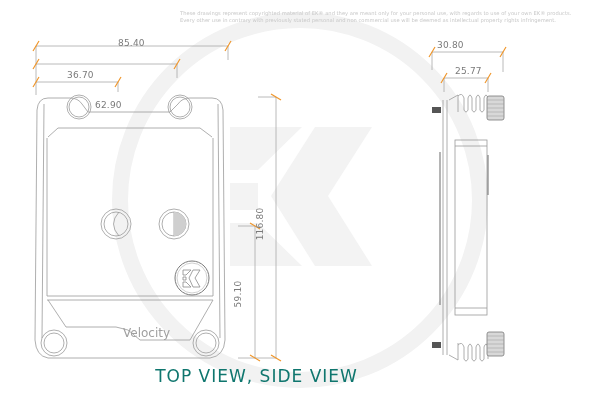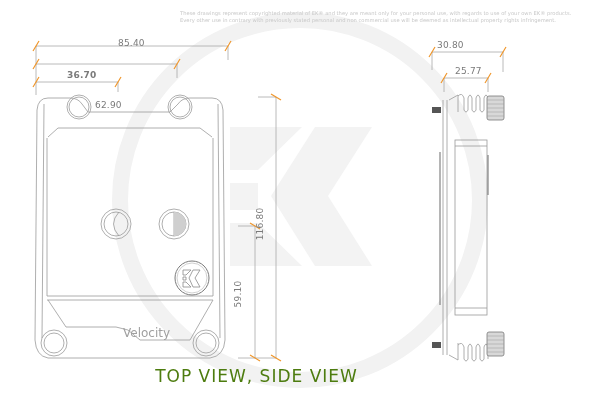--- a/index.html
+++ b/index.html
@@ -1,20 +1,20 @@
 <!DOCTYPE html>
 <html><head>
 <meta charset="utf-8">
 <style>
   html, body { margin:0; padding:0; background:#ffffff; }
   body { width:600px; height:400px; position:relative; overflow:hidden; font-family:"DejaVu Sans", sans-serif; }
   .disclaimer { position:absolute; top:10px; left:180px; width:420px; text-align:left; font-size:5.2px; line-height:7px; color:#c8c8c8; }
   .dim-label { position:absolute; font-family:"DejaVu Sans", sans-serif; font-size:9px; color:#7a7a7a; letter-spacing:0.2px; }
   .dim-label.vert { transform:rotate(-90deg); transform-origin:center center; }
-  .caption { position:absolute; left:0; width:513px; top:366px; text-align:center; font-family:"DejaVu Sans", sans-serif; font-size:17px; color:#4d7c0f; letter-spacing:1px; }
+  .caption { position:absolute; left:0; width:513px; top:366px; text-align:center; font-family:"DejaVu Sans", sans-serif; font-size:17px; color:#0f766e; letter-spacing:1px; }
   svg.canvas { position:absolute; left:0; top:0; }
   .block-label { font-family:"DejaVu Sans", sans-serif; font-size:12px; fill:#a0a0a0; }
 </style>
 </head>
 <body>
 
 <svg class="canvas" width="600" height="400" viewBox="0 0 600 400">
 
   <g>
     <circle cx="300" cy="200" r="180" fill="none" stroke="#f2f2f2" stroke-width="16"></circle>
@@ -149,19 +149,19 @@
   </g>
 </svg>
 
 <div class="disclaimer">
   <div>These drawings represent copyrighted material of EK® and they are meant only for your personal use, with regards to use of your own EK® products.</div>
   <div>Every other use in contrary with previously stated personal and non commercial use will be deemed as intellectual property rights infringement.</div>
 </div>
 
 <div class="dim-label" style="left:118px; top:18px;margin-top:20px;">85.40</div>
 <div class="dim-label" style="left:95px; top:52px;margin-top:48px;">62.90</div>
-<div class="dim-label" style="left:67px; top:70px;font-weight:bold;">36.70</div>
+<div class="dim-label" style="left:67px; top:70px;">36.70</div>
 <div class="dim-label vert" style="left:244px; top:219px;">116.80</div>
 <div class="dim-label vert" style="left:225px; top:289px;">59.10</div>
 <div class="dim-label" style="left:437px; top:40px;">30.80</div>
 <div class="dim-label" style="left:455px; top:66px;">25.77</div>
 
 <div class="caption">TOP VIEW, SIDE VIEW</div>
 
 </body></html>

